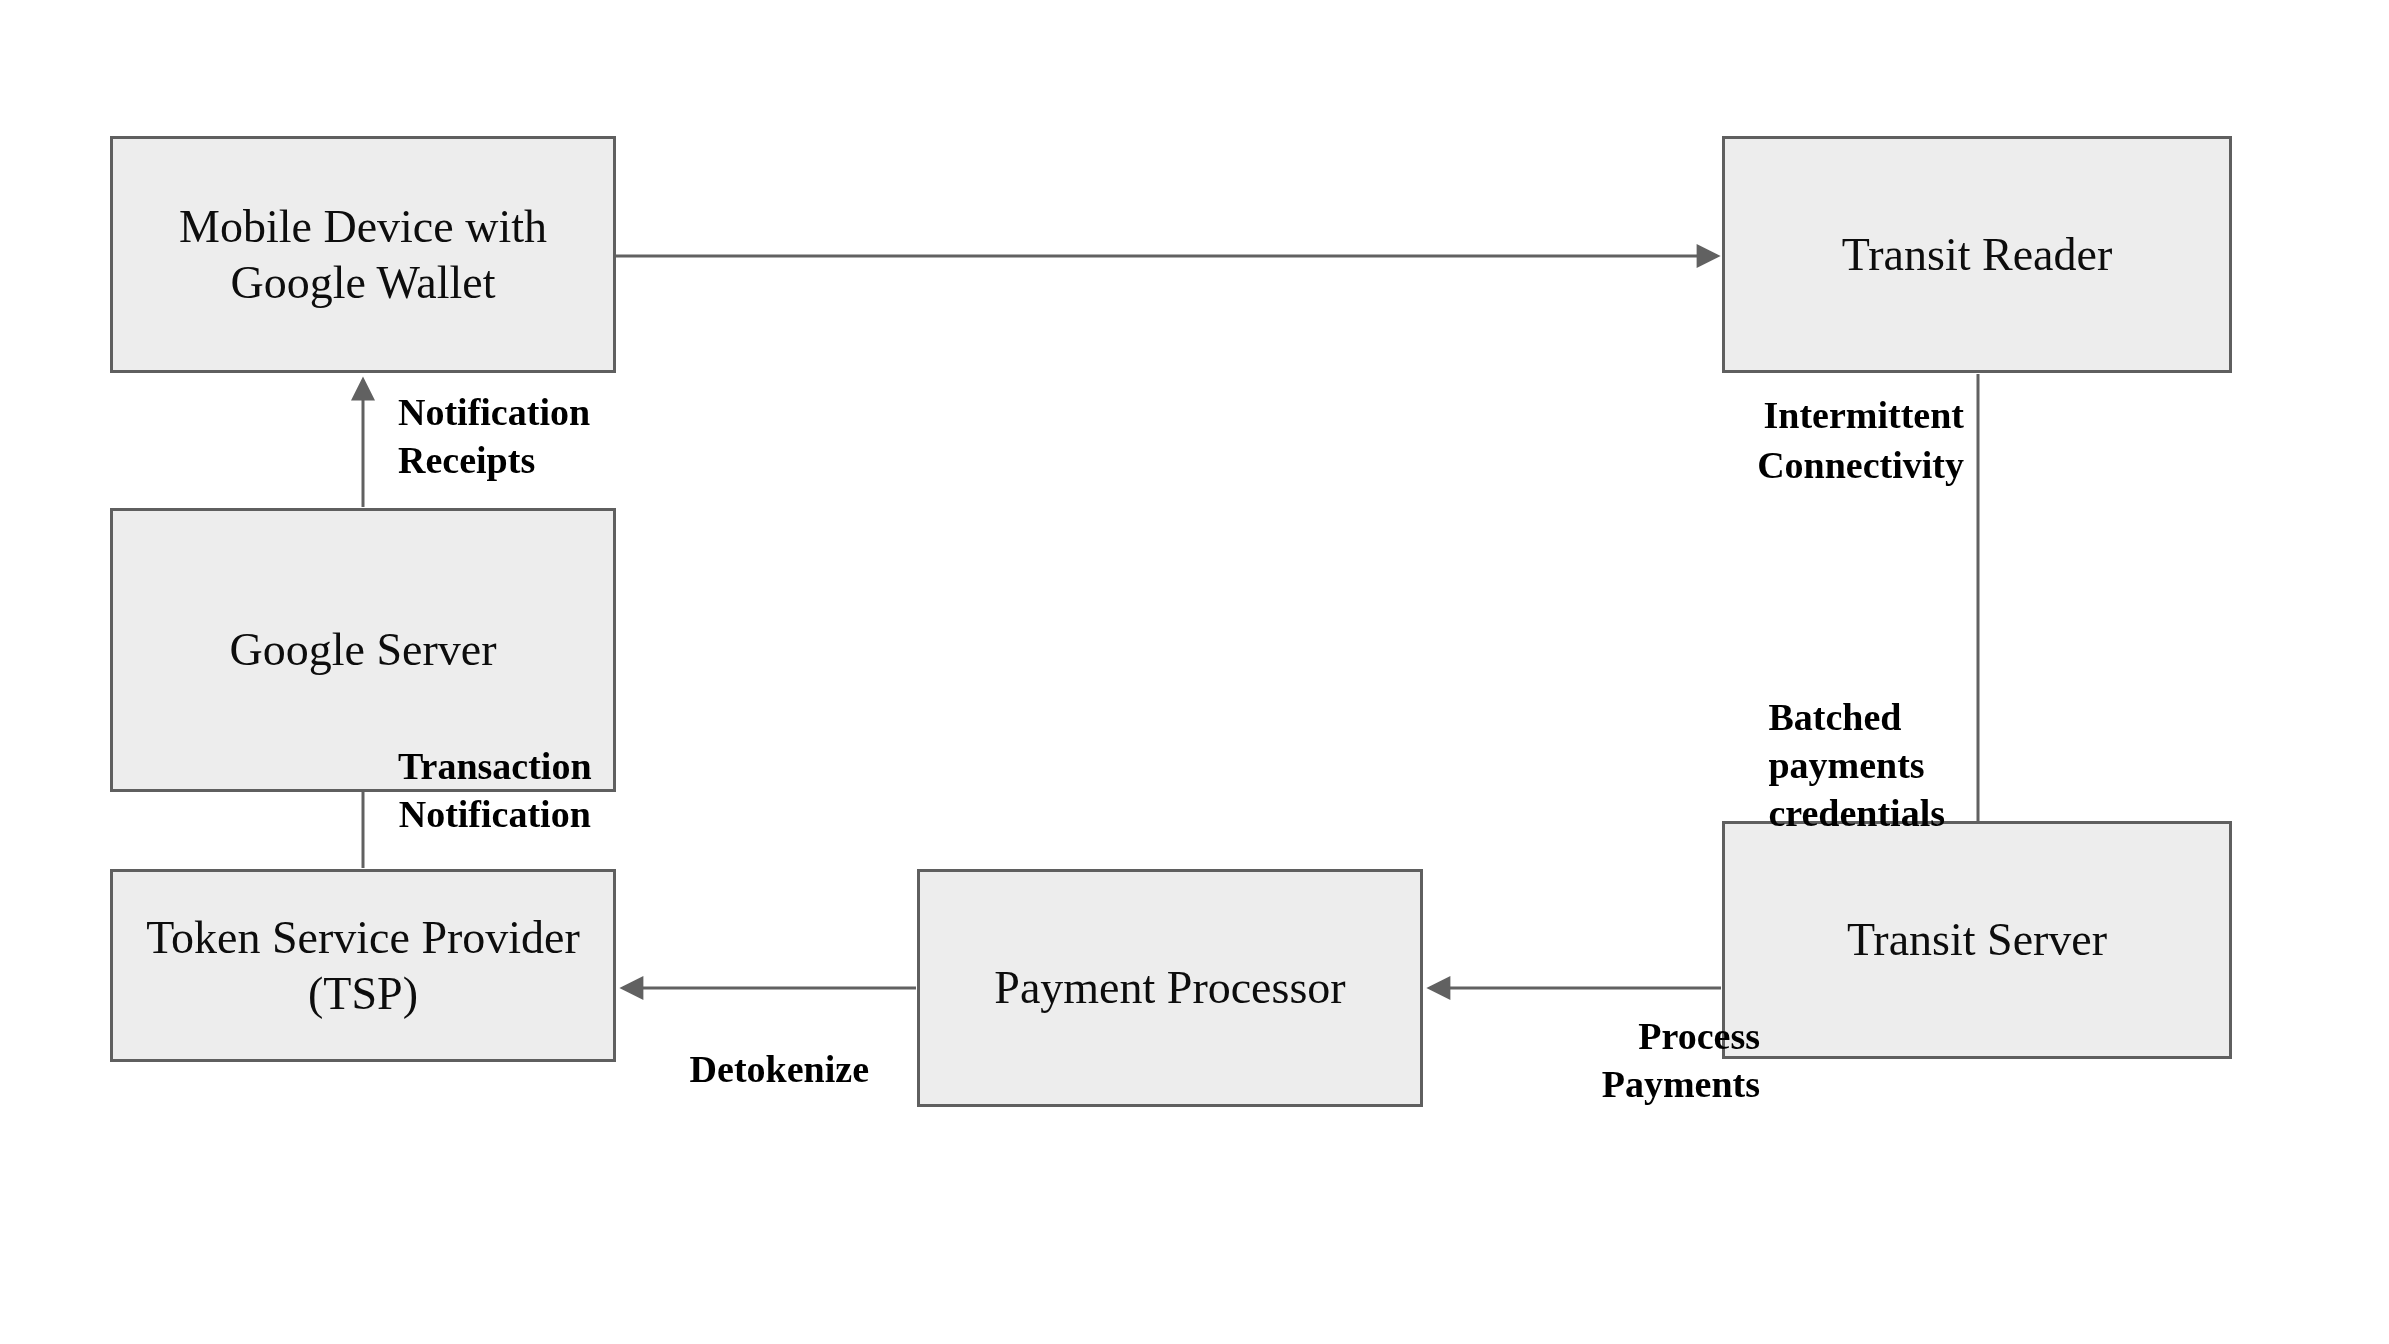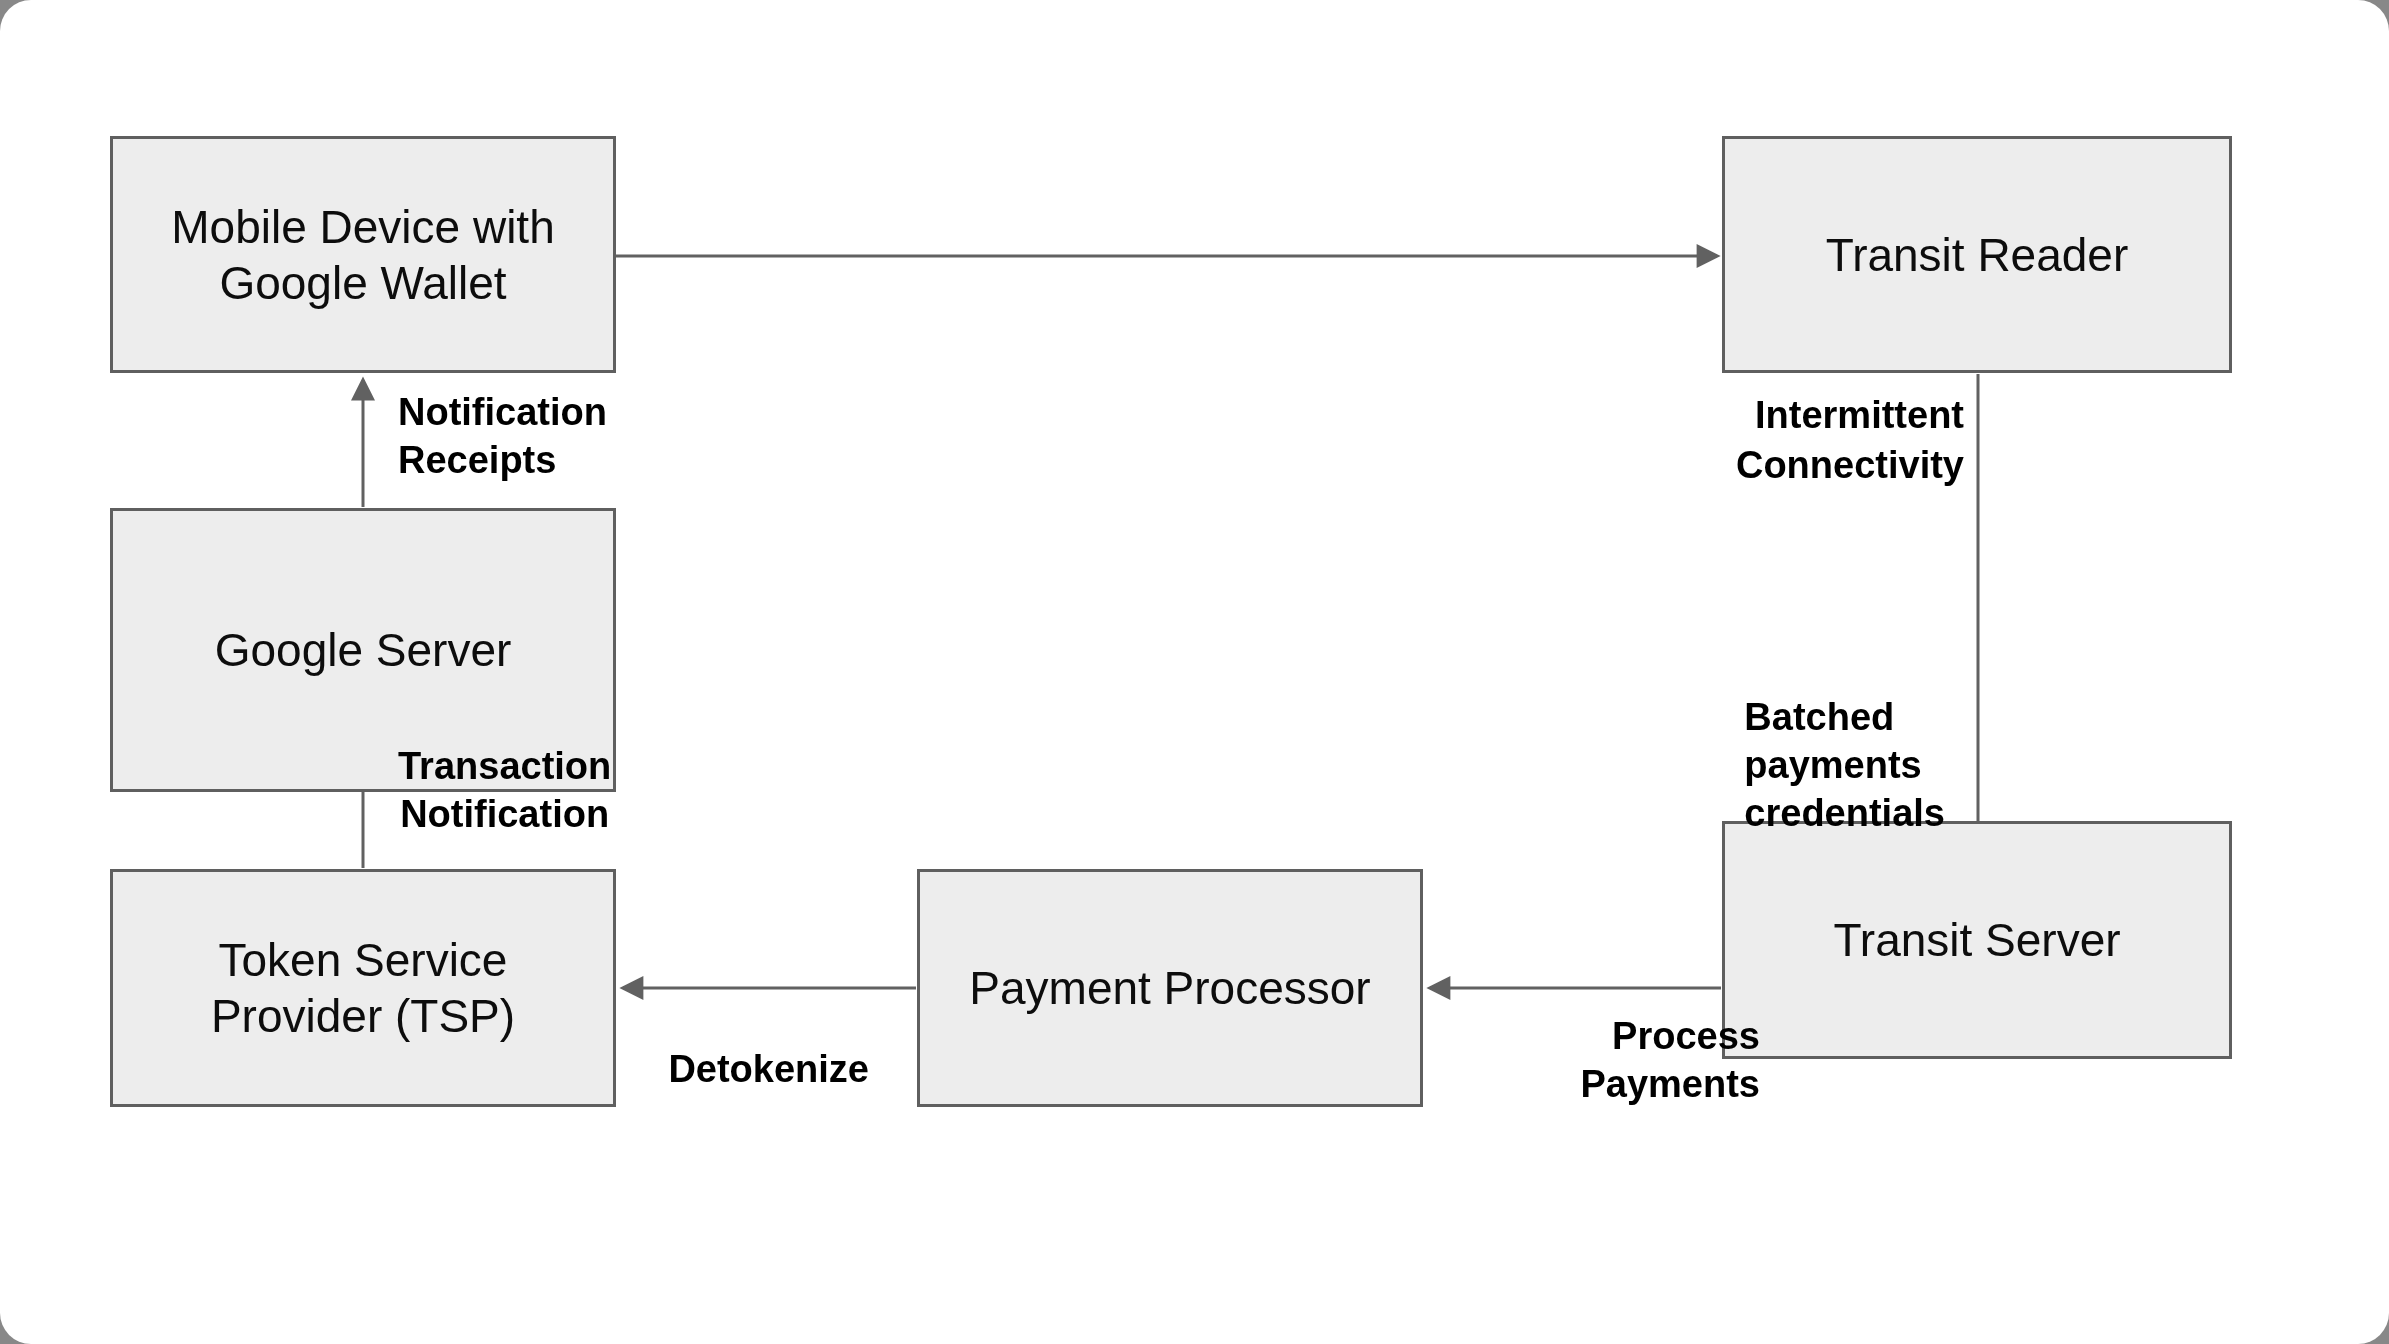--- a/index.html
+++ b/index.html
@@ -10,42 +10,41 @@
     --connector:#616161;
     --text:#0d0d0d;
     --label:#000000;
   }
   html,body{margin:0;padding:0;background:#888;}
   .canvas{
     position:relative;
     width:2389px;height:1344px;
     background:var(--bg);
     overflow:hidden;
-    font-family:Liberation Sans, sans-serif;
-    border-radius:31px;
+    font-family:Liberation Serif, serif;
   }
   .connector-layer{
     position:absolute;left:0;top:0;width:2389px;height:1344px;
     pointer-events:none;
   }
   .node{
     position:absolute;
     box-sizing:border-box;
     background:var(--box-fill);
     border:3px solid var(--box-border);
     display:flex;align-items:center;justify-content:center;
     text-align:center;
     font-size:46px;line-height:56px;
     color:var(--text);
     padding:0 28px;
   }
   .node-mobile   {left:110px;  top:136px; width:506px; height:237px;}
   .node-reader   {left:1722px; top:136px; width:510px; height:237px;}
   .node-google   {left:110px;  top:508px; width:506px; height:284px;}
-  .node-tsp      {left:110px;  top:869px; width:506px; height:238px;justify-content:center;}
+  .node-tsp      {left:110px;  top:869px; width:506px; height:193px;justify-content:center;}
   .node-pp       {left:917px;  top:869px; width:506px; height:238px;}
   .node-tserver  {left:1722px; top:821px; width:510px; height:238px;text-align:center;}
 
   .edge-label{
     position:absolute;
     font-weight:bold;
     color:var(--label);
     font-size:38px;line-height:48px;
     white-space:pre-line;
   }

